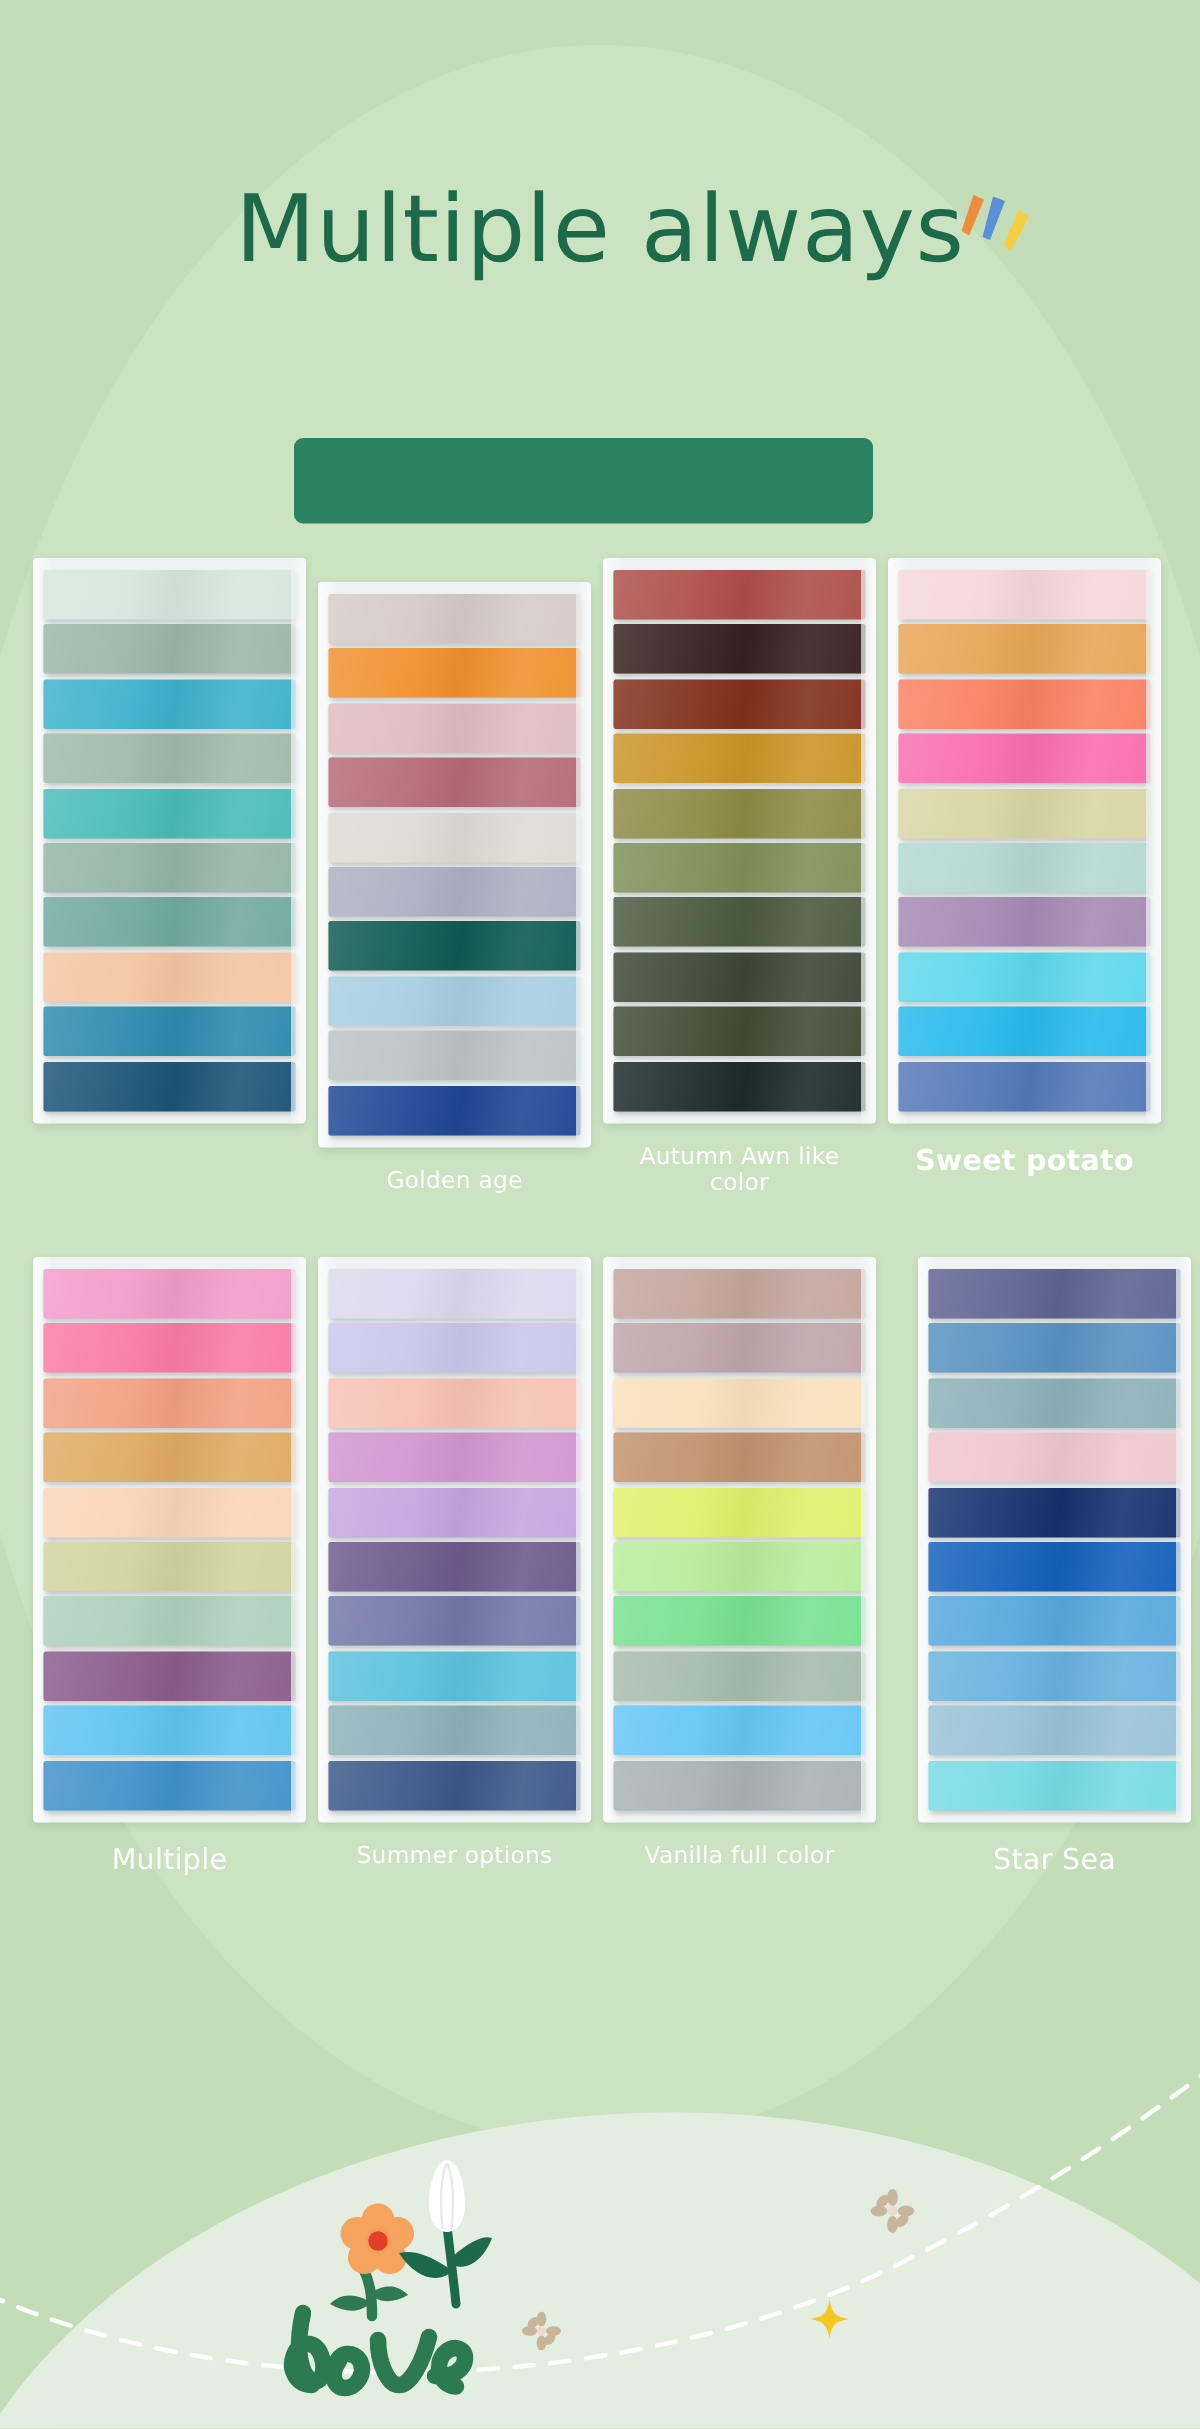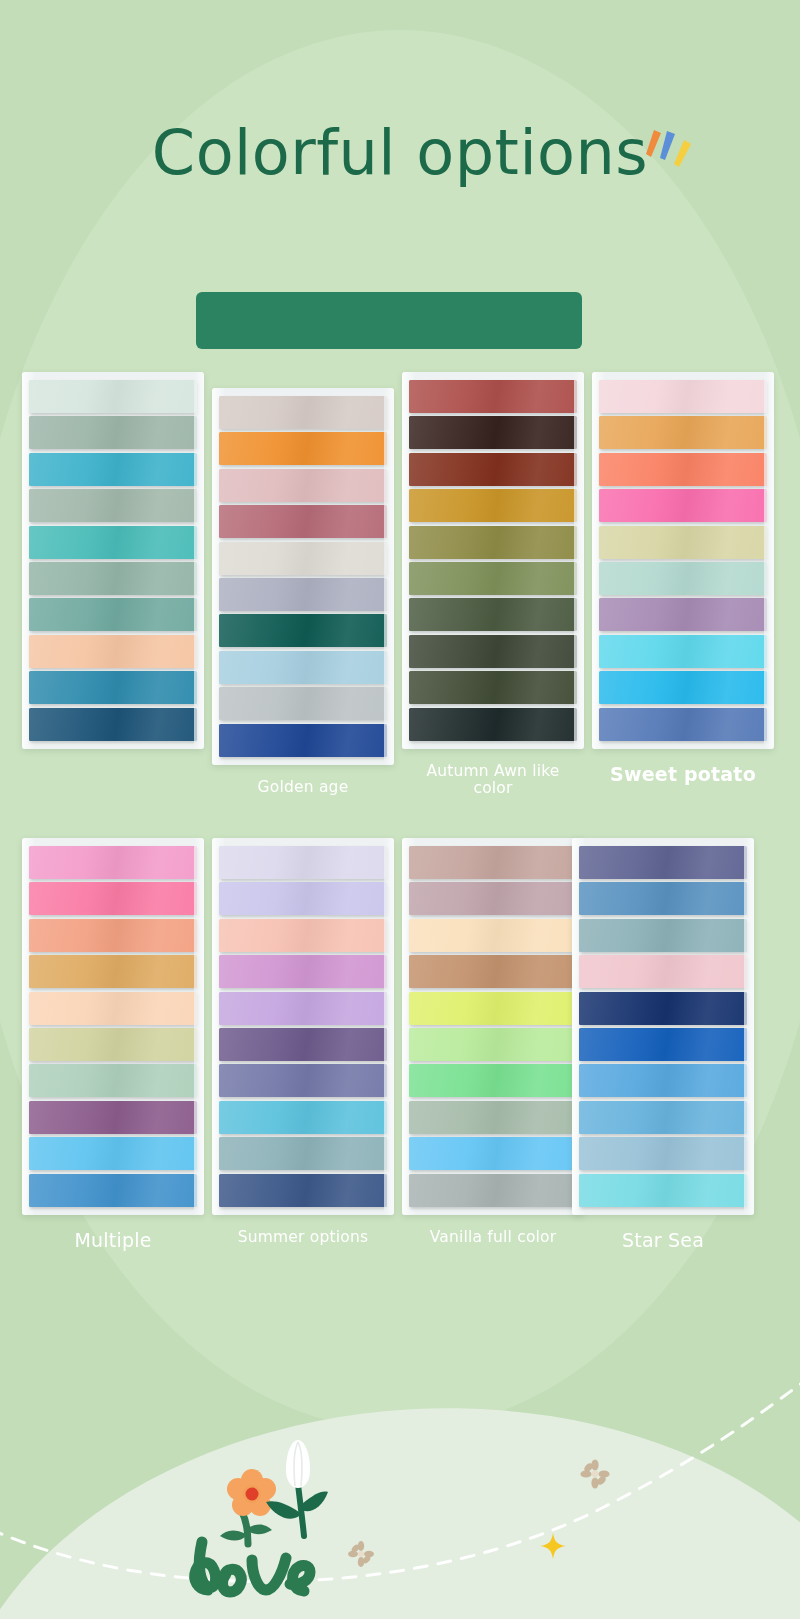--- a/index.html
+++ b/index.html
@@ -156,21 +156,21 @@
 
 <div class="page">
 
   <div class="bg-base"></div>
   <div class="bg-ellipse"></div>
   <div class="bg-bottom-wave2"></div>
   <div class="bg-bottom-wave"></div>
 
   <div class="title">
     <span class="title-wrap">
-      <span>Colorful options</span>
+      <span>Multiple always</span>
       <span class="spark">
         <svg viewBox="0 0 58 58" width="58" height="58">
           <path d="M12 34 L20 10 L27 13 L17 37 Z" fill="#f08a3c"></path>
           <path d="M26 38 L33 11 L41 14 L31 40 Z" fill="#5b8fd8"></path>
           <path d="M40 44 L50 20 L57 24 L45 47 Z" fill="#f5cf3f"></path>
         </svg>
       </span>
     </span>
   </div>
 
@@ -427,21 +427,21 @@
             <div class="sheen"></div>
           </div>
           <div class="strip" title="#a8b3b2" style="background: rgb(168, 179, 178);">
             <div class="sheen"></div>
           </div>
         </div>
         <div class="caption">
           <div>Vanilla full color</div>
         </div>
       </div>
-      <div class="cell" style="left: 572px; top: 466px;">
+      <div class="cell" style="left: 612px; top: 466px;">
         <div class="card">
           <div class="strip" title="#5f6493" style="background: rgb(95, 100, 147);">
             <div class="sheen"></div>
           </div>
           <div class="strip" title="#5892c0" style="background: rgb(88, 146, 192);">
             <div class="sheen"></div>
           </div>
           <div class="strip" title="#8cb1b8" style="background: rgb(140, 177, 184);">
             <div class="sheen"></div>
           </div>

